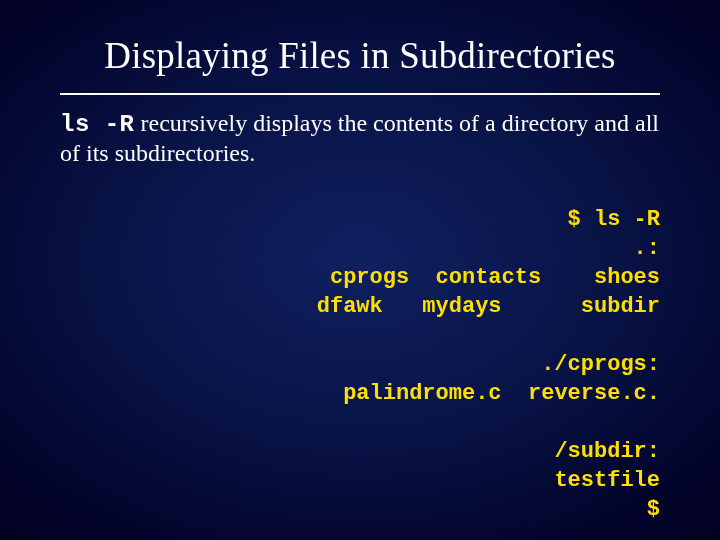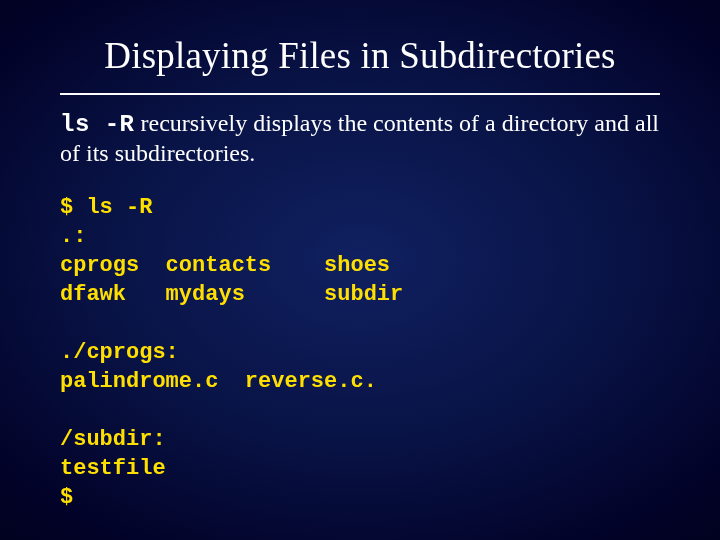--- a/index.html
+++ b/index.html
@@ -29,34 +29,35 @@
     color: #ffffff;
   }
   .hr {
     border: none;
     border-top: 2px solid #ffffff;
     margin: 0 0 14px 0;
   }
   .desc {
     font-size: 24px;
     line-height: 1.22;
-    margin: 0 0 24px 0;
+    margin: 0 0 36px 0;
   }
   .desc .cmd {
     font-family: "Courier New", Courier, monospace;
     font-weight: bold;
     letter-spacing: 0.5px;
   }
   .term {
     font-family: "Courier New", Courier, monospace;
     font-weight: bold;
     font-size: 22px;
     color: #ffdf00;
     line-height: 1.32;
     white-space: pre;
+    text-align: right;
   }
 </style>
 </head>
 <body>
 
 <div class="slide">
 
   <h1 class="title">Displaying Files in Subdirectories</h1>
 
   <hr class="hr">

